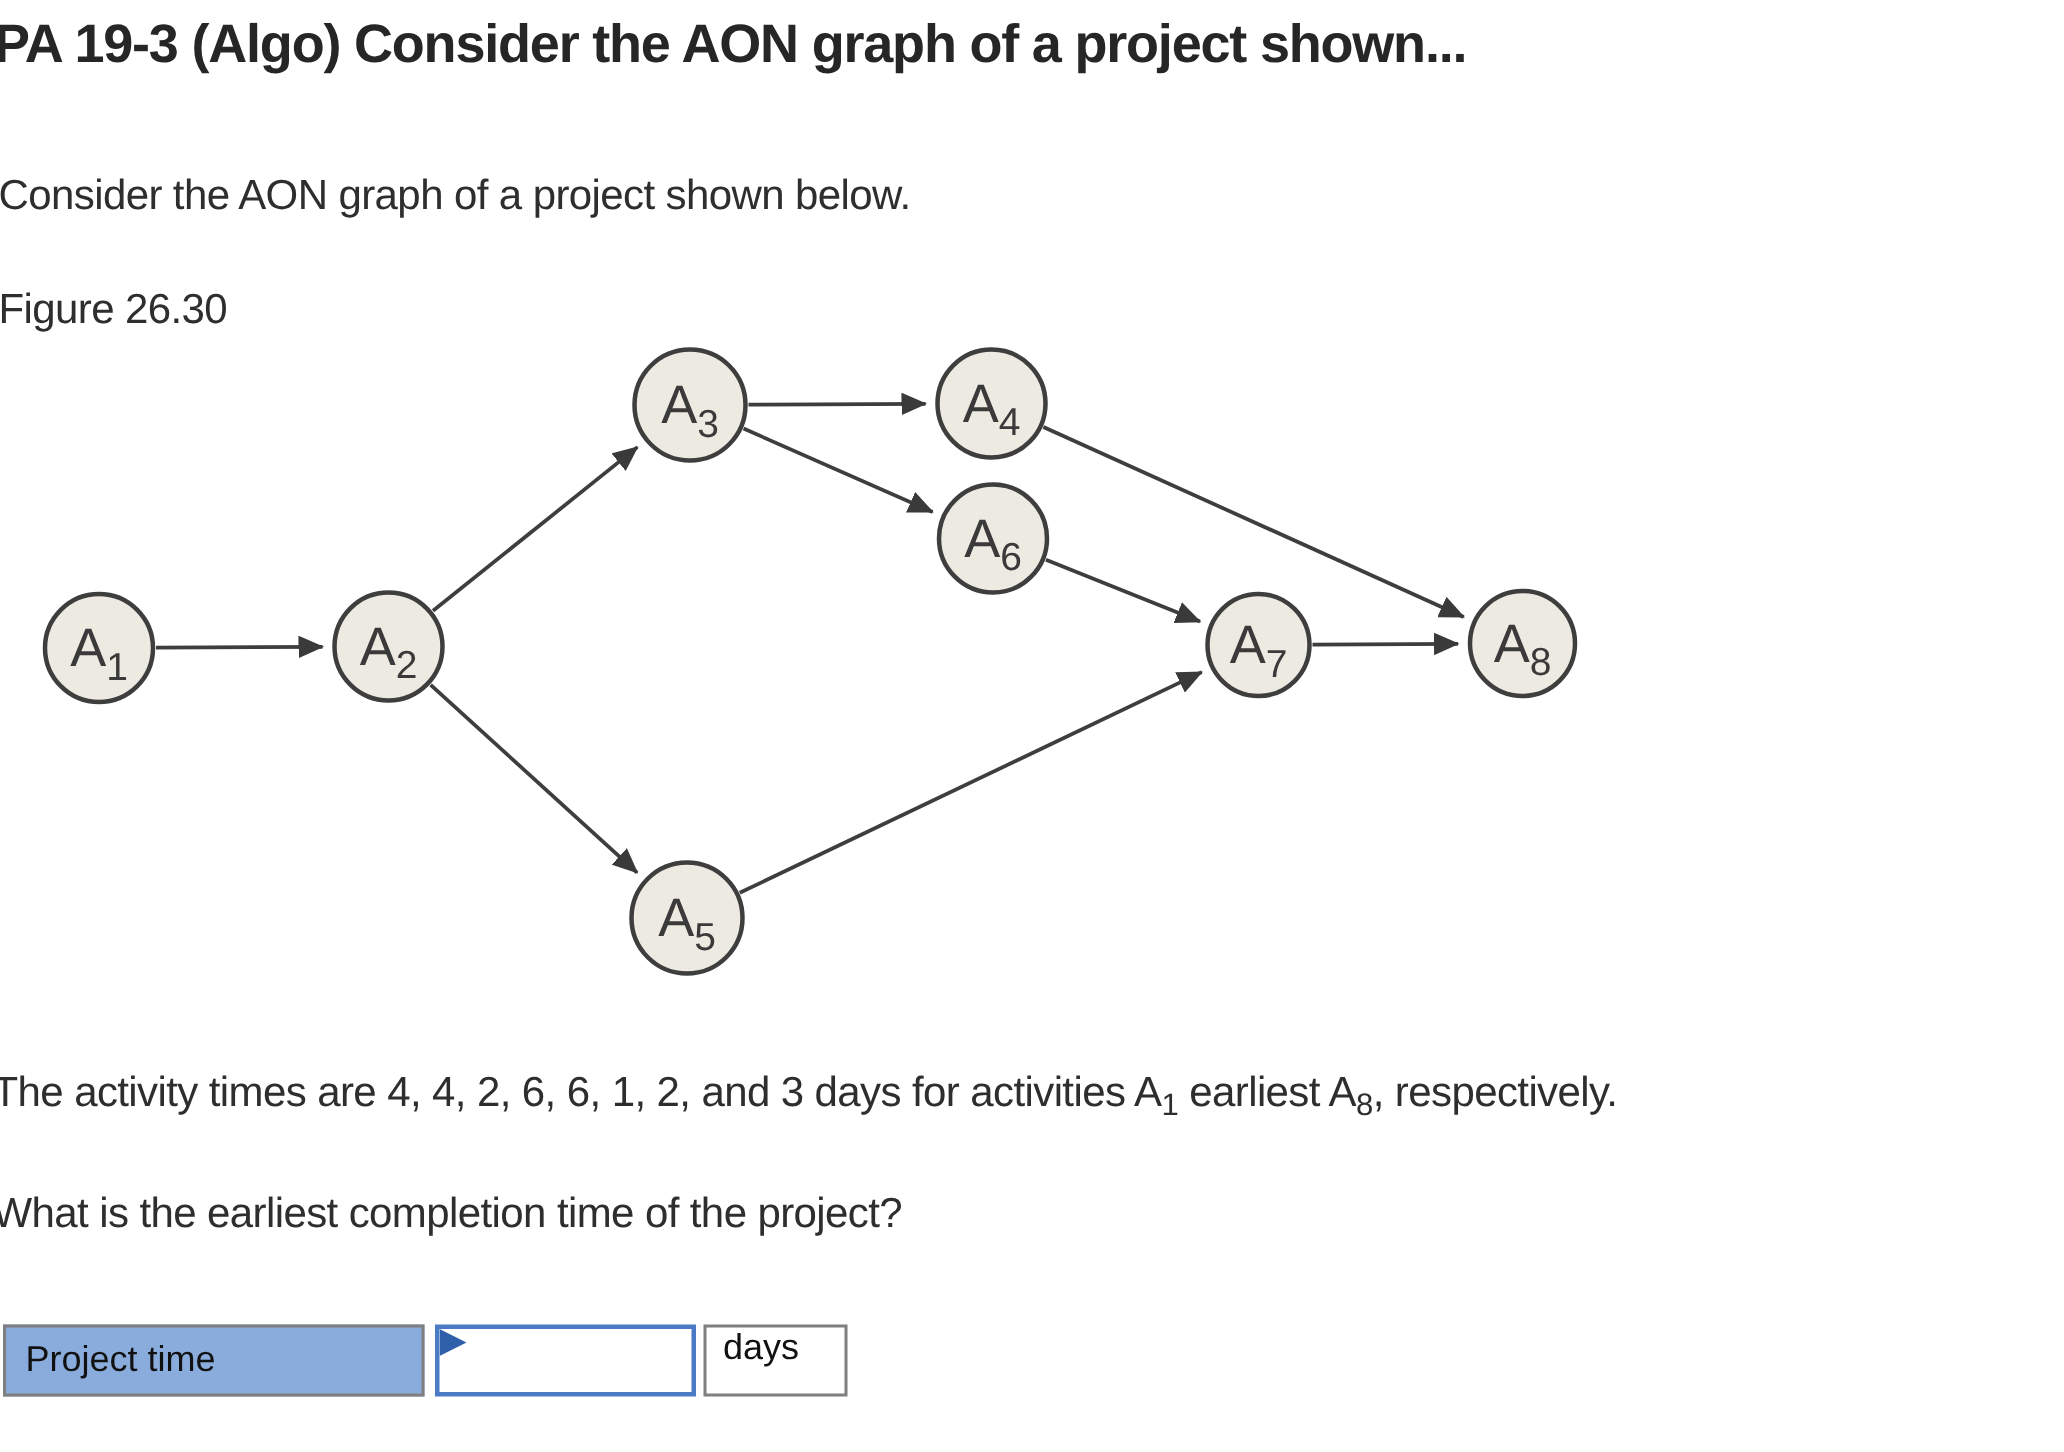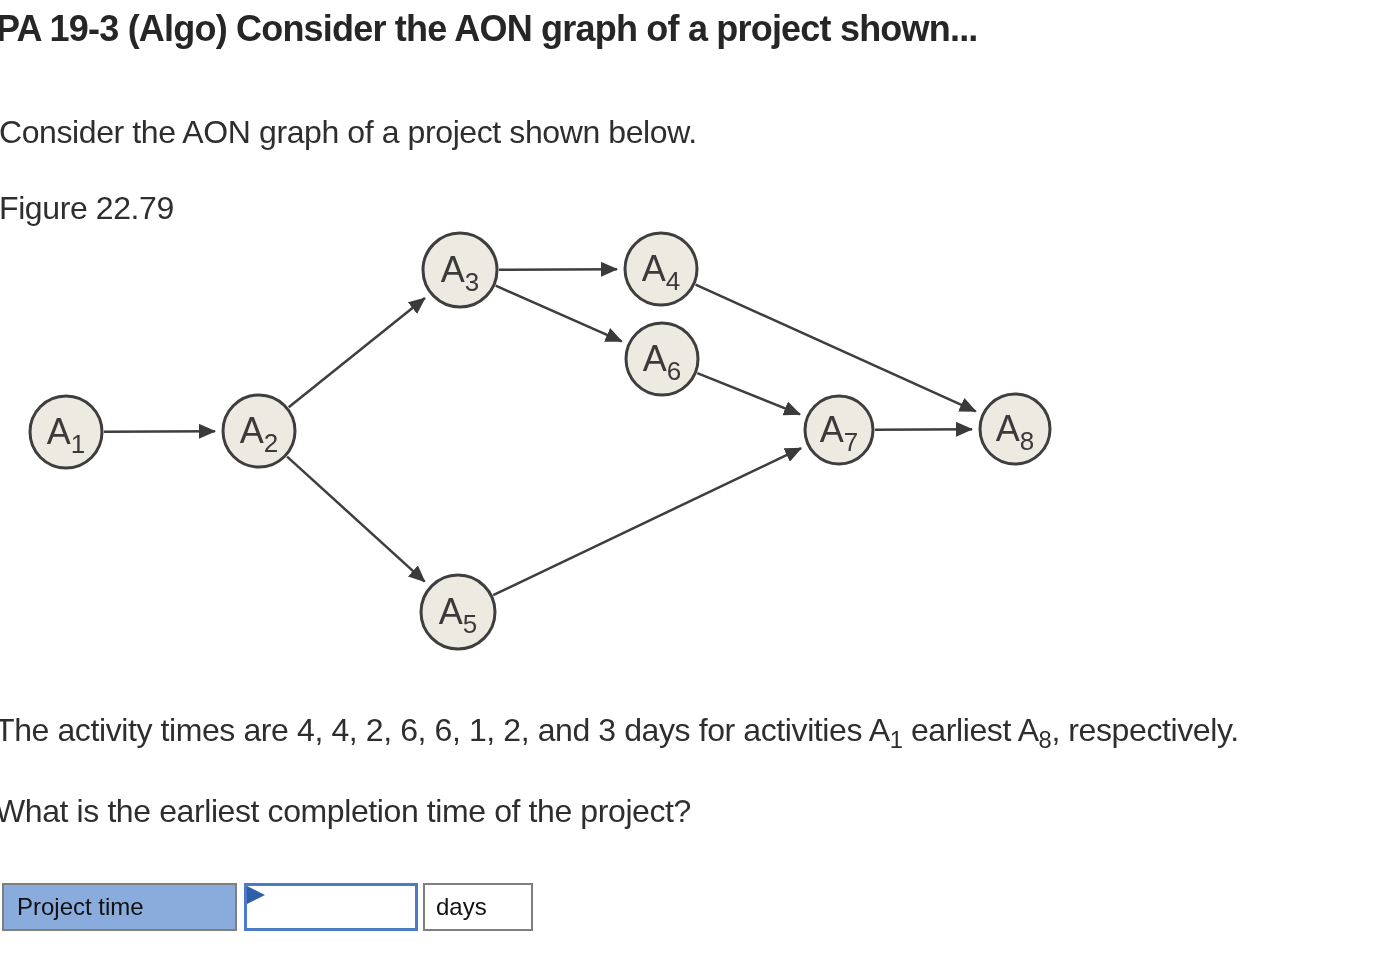--- a/index.html
+++ b/index.html
@@ -11,37 +11,37 @@
     color:#2e2e2e;
     overflow:hidden;
   }
   .abs{position:absolute;}
   .page-title{
     top:8px;left:-4px;
     font-size:36px;font-weight:700;letter-spacing:-0.8px;
     color:#262626;margin:0;white-space:nowrap;
   }
   .body-text{
-    font-size:32px;letter-spacing:-0.4px;color:#2e2e2e;
+    font-size:28px;letter-spacing:-0.4px;color:#2e2e2e;
     margin:0;white-space:nowrap;
   }
   .body-text sub{font-size:0.74em;line-height:0;}
   #intro-text{top:114px;left:-1px;}
   #figure-label{top:190px;left:-1px;}
   #diagram{top:222px;left:0px;width:1100px;height:450px;}
   #activity-text{top:712px;left:-5px;}
   #question-text{top:793px;left:-5px;}
   svg text{font-family:"Liberation Sans",sans-serif;}
 
   .answer-row{
     top:883px;left:2px;
     display:flex;align-items:stretch;height:48px;
   }
   .label-cell{
-    width:235px;box-sizing:border-box;
+    width:281px;box-sizing:border-box;
     background:#8aacdd;
     border:2px solid #7f7f7f;
     display:flex;align-items:center;
     padding-left:13px;
     font-size:24px;color:#111111;
   }
   .input-wrap{
     position:relative;
     margin-left:7px;
     width:174px;box-sizing:border-box;
@@ -59,36 +59,36 @@
     width:100%;height:100%;
     border:none;outline:none;
     box-sizing:border-box;
     padding-left:26px;
     font-size:24px;
     font-family:"Liberation Sans",sans-serif;
     background:transparent;
   }
   .unit-cell{
     margin-left:5px;
-    width:110px;box-sizing:border-box;
+    width:96px;box-sizing:border-box;
     background:#ffffff;
     border:2px solid #7f7f7f;
-    display:flex;align-items:center;
+    display:flex;align-items:flex-start;
     padding-left:11px;
     font-size:24px;color:#111111;
   }
 </style>
 </head>
 <body>
 
 <h1 class="page-title abs">PA 19-3 (Algo) Consider the AON graph of a project shown...</h1>
 
 <p class="body-text abs" id="intro-text">Consider the AON graph of a project shown below.</p>
 
-<p class="body-text abs" id="figure-label">Figure 22.79</p>
+<p class="body-text abs" id="figure-label">Figure 26.30</p>
 
 <div class="abs" id="diagram">
   <svg width="1100" height="450" viewBox="0 0 1100 450">
     <defs>
       <marker id="arrowhead" markerUnits="userSpaceOnUse" markerWidth="17" markerHeight="15" viewBox="0 0 17 15" refX="16" refY="7.5" orient="auto">
         <path d="M0,0 L17,7.5 L0,15 Z" fill="#3a3a3a"></path>
       </marker>
     </defs>
   <line x1="104.0" y1="209.8" x2="215.0" y2="209.2" stroke="#3e3e3e" stroke-width="2.5" marker-end="url(#arrowhead)"></line>
       <line x1="288.7" y1="185.2" x2="424.9" y2="76.1" stroke="#3e3e3e" stroke-width="2.5" marker-end="url(#arrowhead)"></line>

